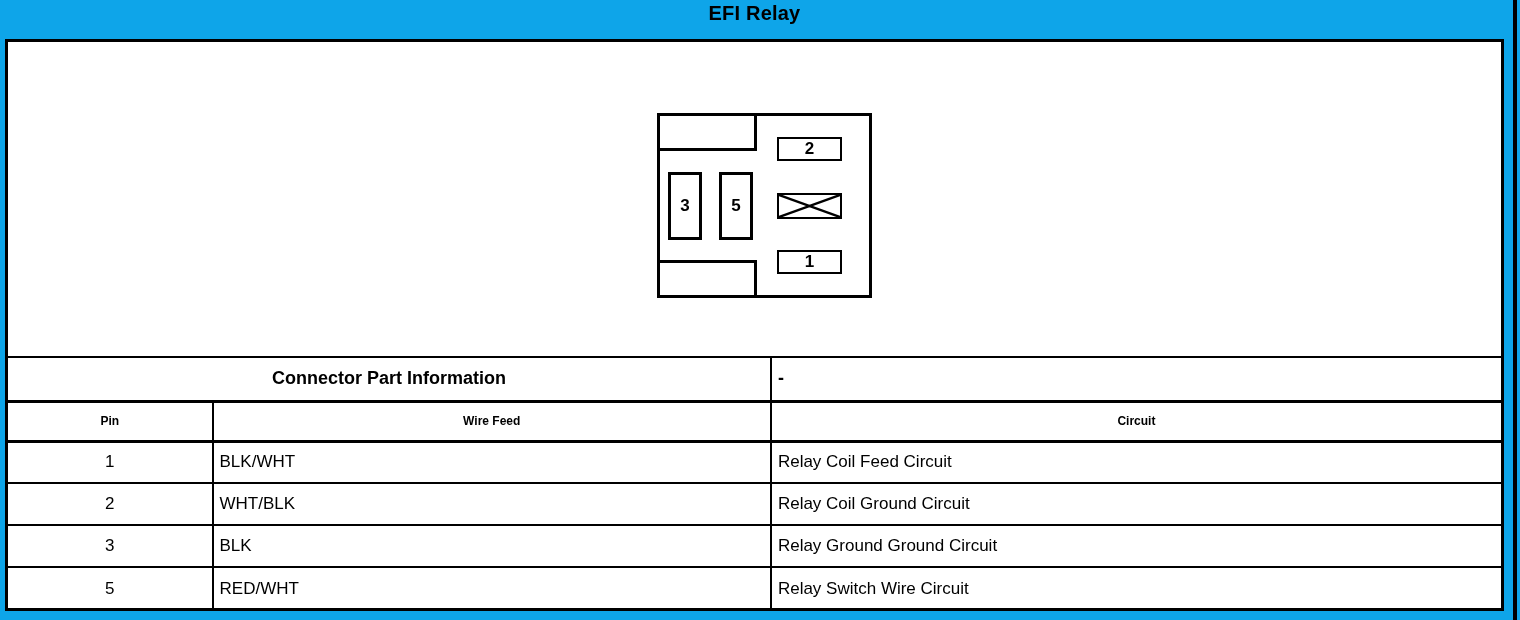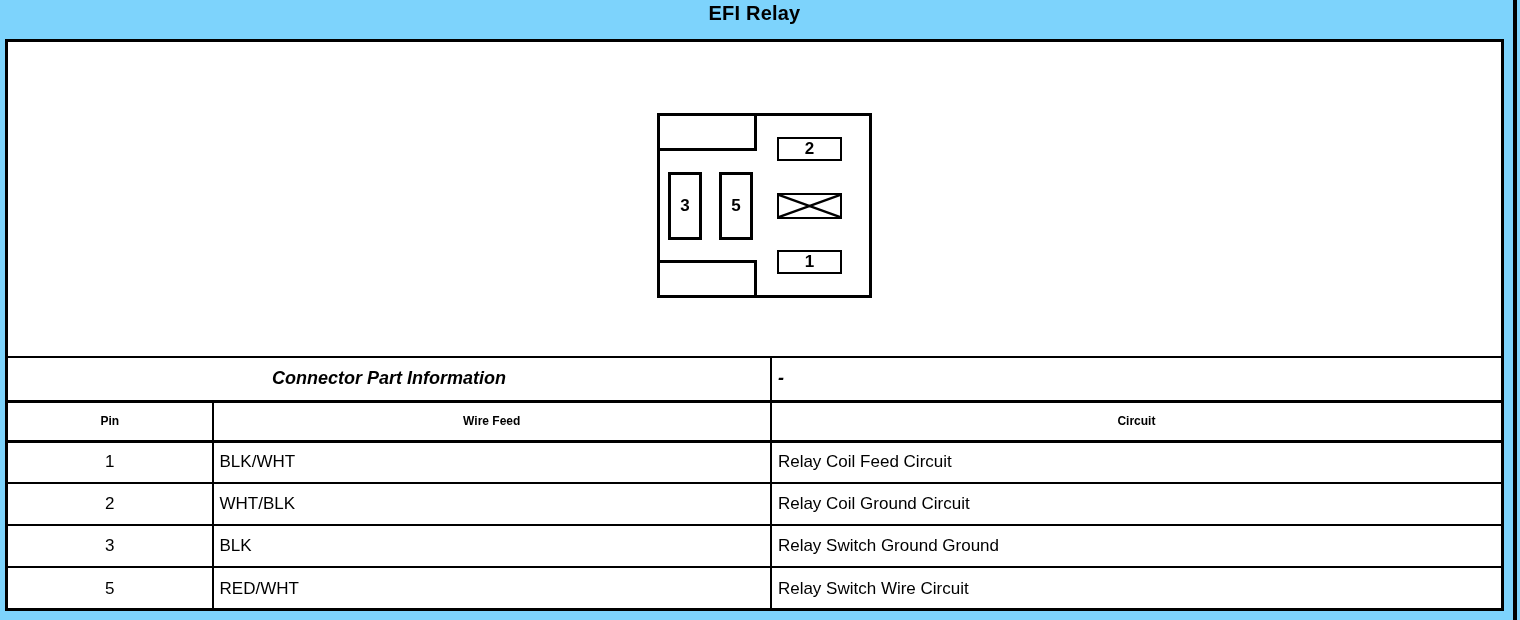--- a/index.html
+++ b/index.html
@@ -6,21 +6,21 @@
     margin: 0;
     padding: 0;
     background: #ffffff;
     font-family: "Liberation Sans", "DejaVu Sans", sans-serif;
     color: #000000;
   }
   .page {
     position: relative;
     width: 1520px;
     height: 620px;
-    background: #7dd3fc;
+    background: #0ea5e9;
     overflow: hidden;
   }
   .figure-title {
     position: absolute;
     left: 5px;
     top: 2px;
     width: 1499px;
     text-align: center;
     font-size: 20px;
     font-weight: bold;
@@ -115,21 +115,21 @@
     padding: 0 6px;
     font-size: 17px;
     vertical-align: middle;
     overflow: hidden;
     white-space: nowrap;
   }
   table.pin-table { border-top: 2px solid #000000; }
   col.col-pin   { width: 13.7%; }
   col.col-wire  { width: 37.4%; }
   col.col-func  { width: 48.9%; }
-  tr.part-info-row { height: 44px; font-style: italic; }
+  tr.part-info-row { height: 44px; }
   tr.part-info-row td {
     font-size: 18px;
     font-weight: bold;
     border-bottom-width: 3px;
   }
   tr.part-info-row td.part-info-label { text-align: center; }
   tr.part-info-row td.part-info-value { text-align: left; }
   tr.header-row { height: 40px; }
   tr.header-row th {
     font-size: 12px;
@@ -212,21 +212,21 @@
           <td class="cell-func">Relay Coil Feed Circuit</td>
         </tr>
         <tr class="data-row">
           <td class="cell-pin">2</td>
           <td class="cell-wire">WHT/BLK</td>
           <td class="cell-func">Relay Coil Ground Circuit</td>
         </tr>
         <tr class="data-row">
           <td class="cell-pin">3</td>
           <td class="cell-wire">BLK</td>
-          <td class="cell-func">Relay Switch Ground Ground</td>
+          <td class="cell-func">Relay Ground Ground Circuit</td>
         </tr>
         <tr class="data-row">
           <td class="cell-pin">5</td>
           <td class="cell-wire">RED/WHT</td>
           <td class="cell-func">Relay Switch Wire Circuit</td>
         </tr>
       </tbody>
     </table>
 
   </div>

